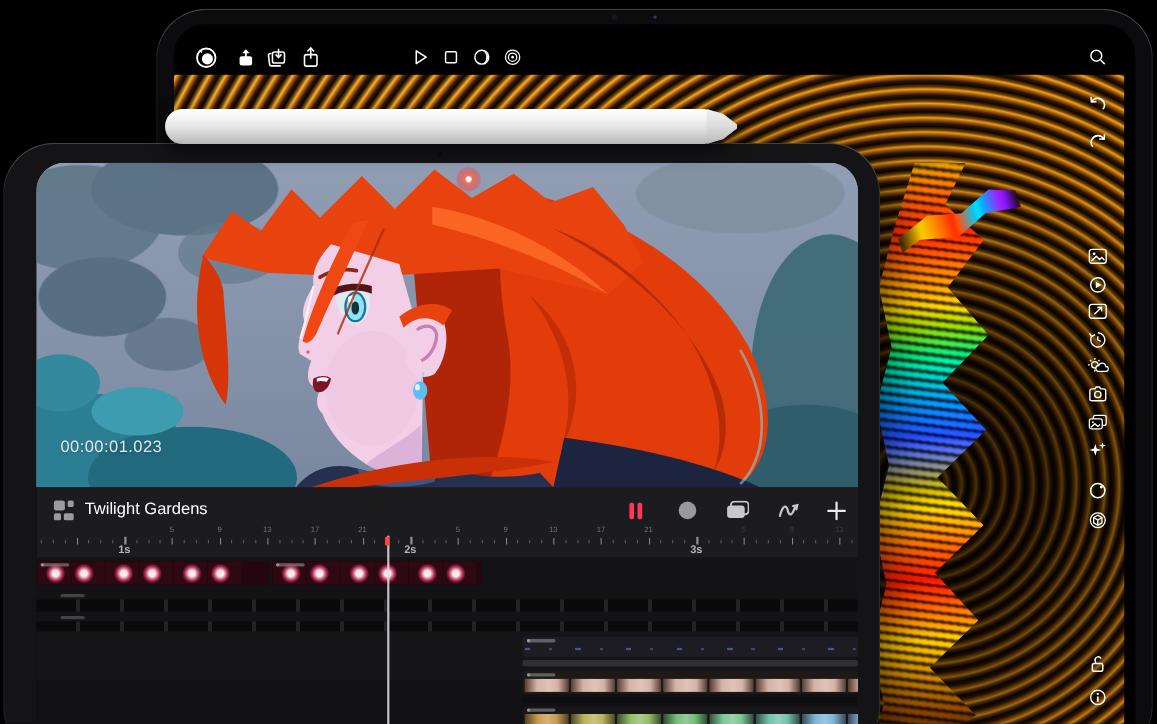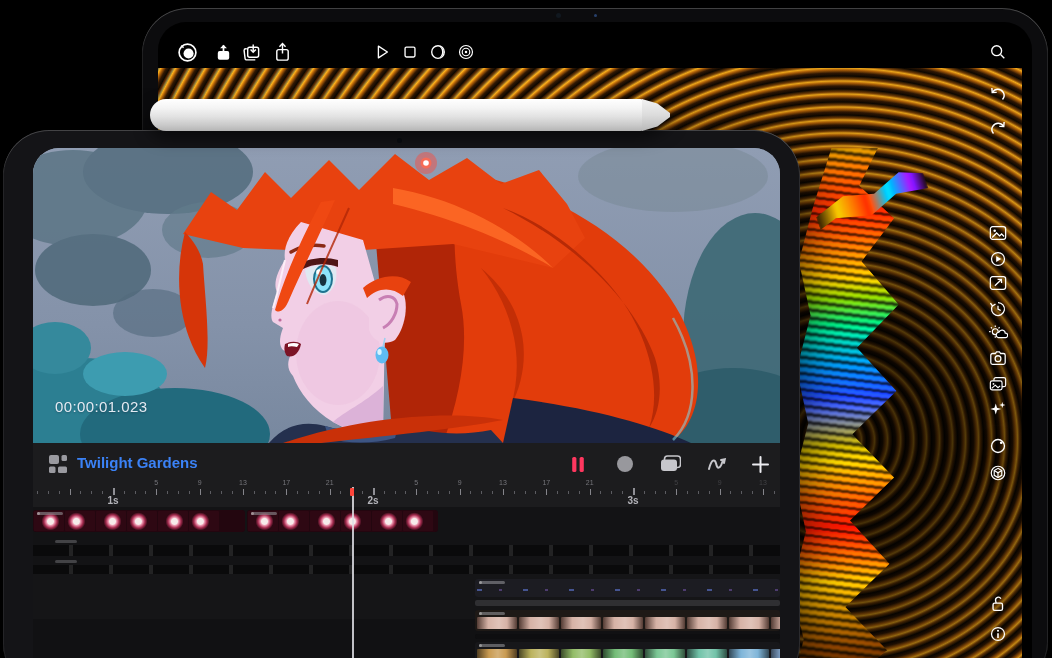--- a/index.html
+++ b/index.html
@@ -41,21 +41,21 @@
   #fg-camera{left:394px;top:8px;width:5px;height:5px;border-radius:50%;background:#0a0d12;}
   #fg-screen{left:30px;top:18px;width:747px;height:542px;border-radius:26px;background:#000;overflow:hidden;}
 
   
   #video{left:0;top:0;width:747px;height:295px;overflow:hidden;background:#8694aa;}
   #timestamp{left:22px;top:250px;font-size:15px;letter-spacing:.4px;color:#e3eaf2;text-shadow:0 1px 2px rgba(20,40,60,.4);}
 
   
   #timeline{left:0;top:295px;width:747px;height:247px;background:#1c1c1e;}
   #tl-header{left:0;top:0;width:747px;height:42px;}
-  #tl-title{left:44px;top:11px;font-size:15px;font-weight:700;color:#3b82f6;}
+  #tl-title{left:44px;top:11px;font-size:15px;font-weight:400;color:#ffffff;}
 
   
   #ruler{left:0;top:35px;width:747px;height:30px;overflow:hidden;}
   .tick{position:absolute;width:1px;background:#5c5c61;top:13px;height:3px;}
   .t-med{top:11px;height:6px;background:#85858b;}
   .t-sec{top:10px;height:7px;width:2px;background:#8f8f95;}
   .frame-num{position:absolute;top:1px;font-size:7px;color:#9a9aa1;transform:translateX(-50%);opacity:.7;}
   .frame-num.dim{opacity:.28;}
   .sec-label{position:absolute;top:17px;font-size:10px;font-weight:700;color:#b3b3b9;transform:translateX(-50%);}
 

